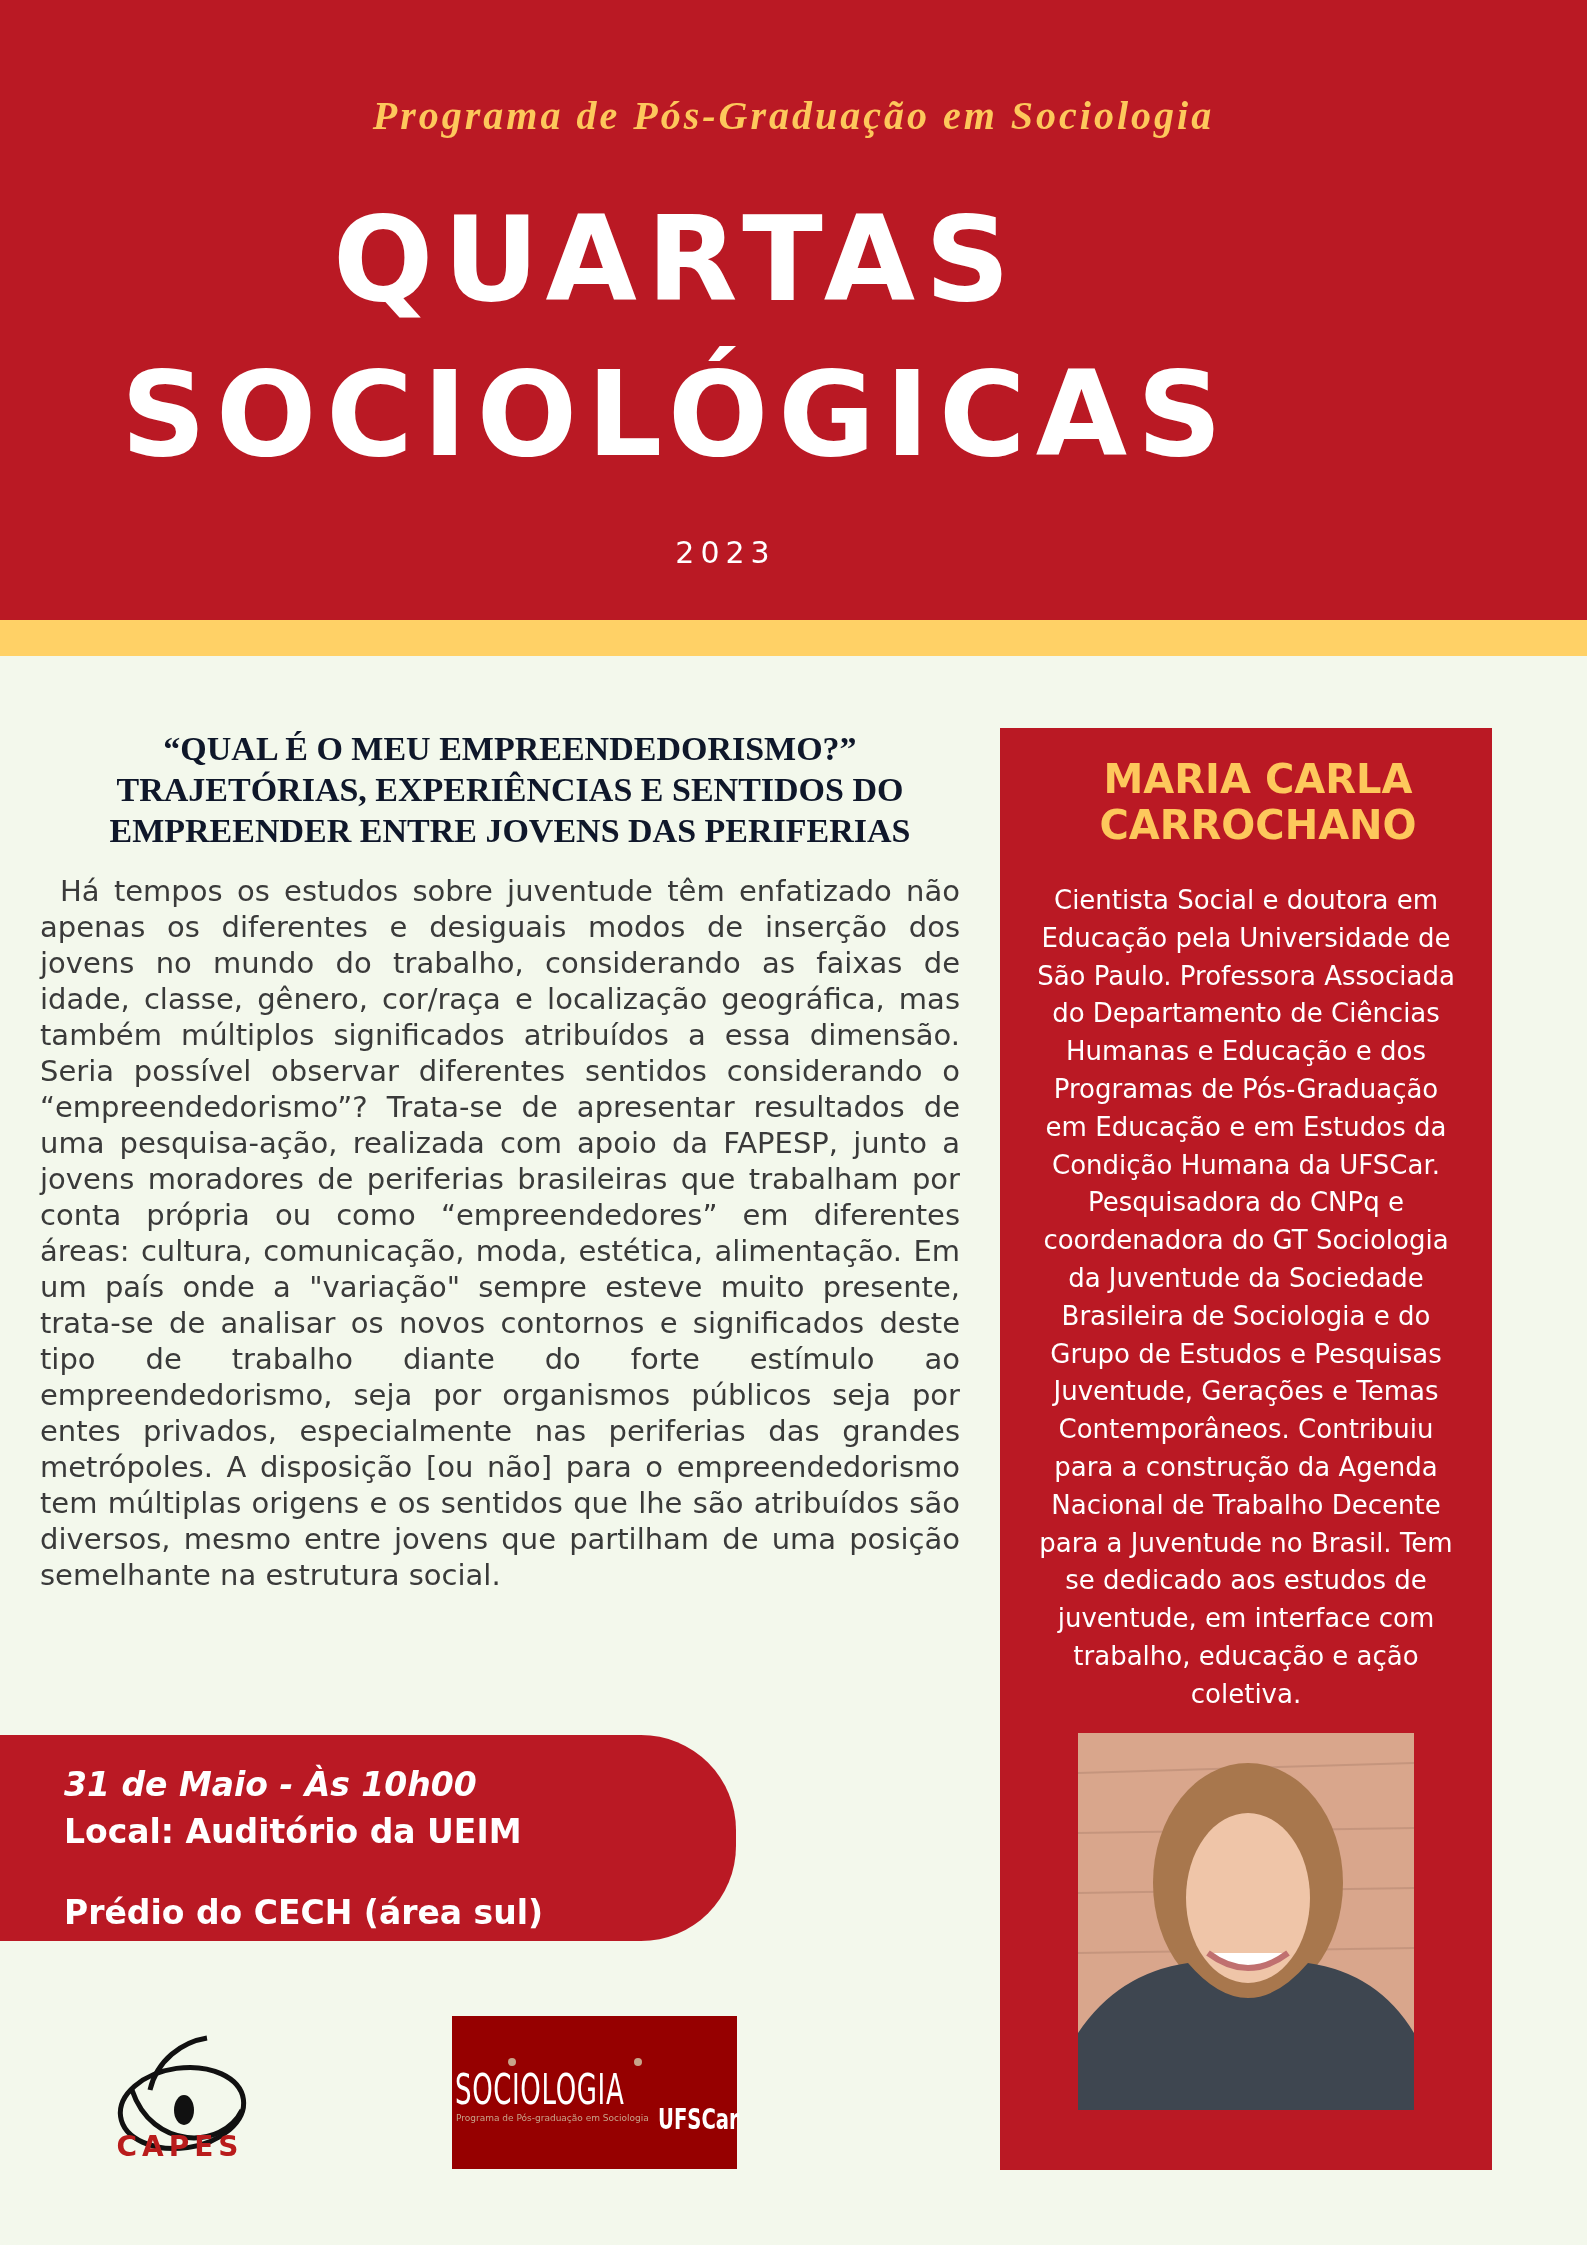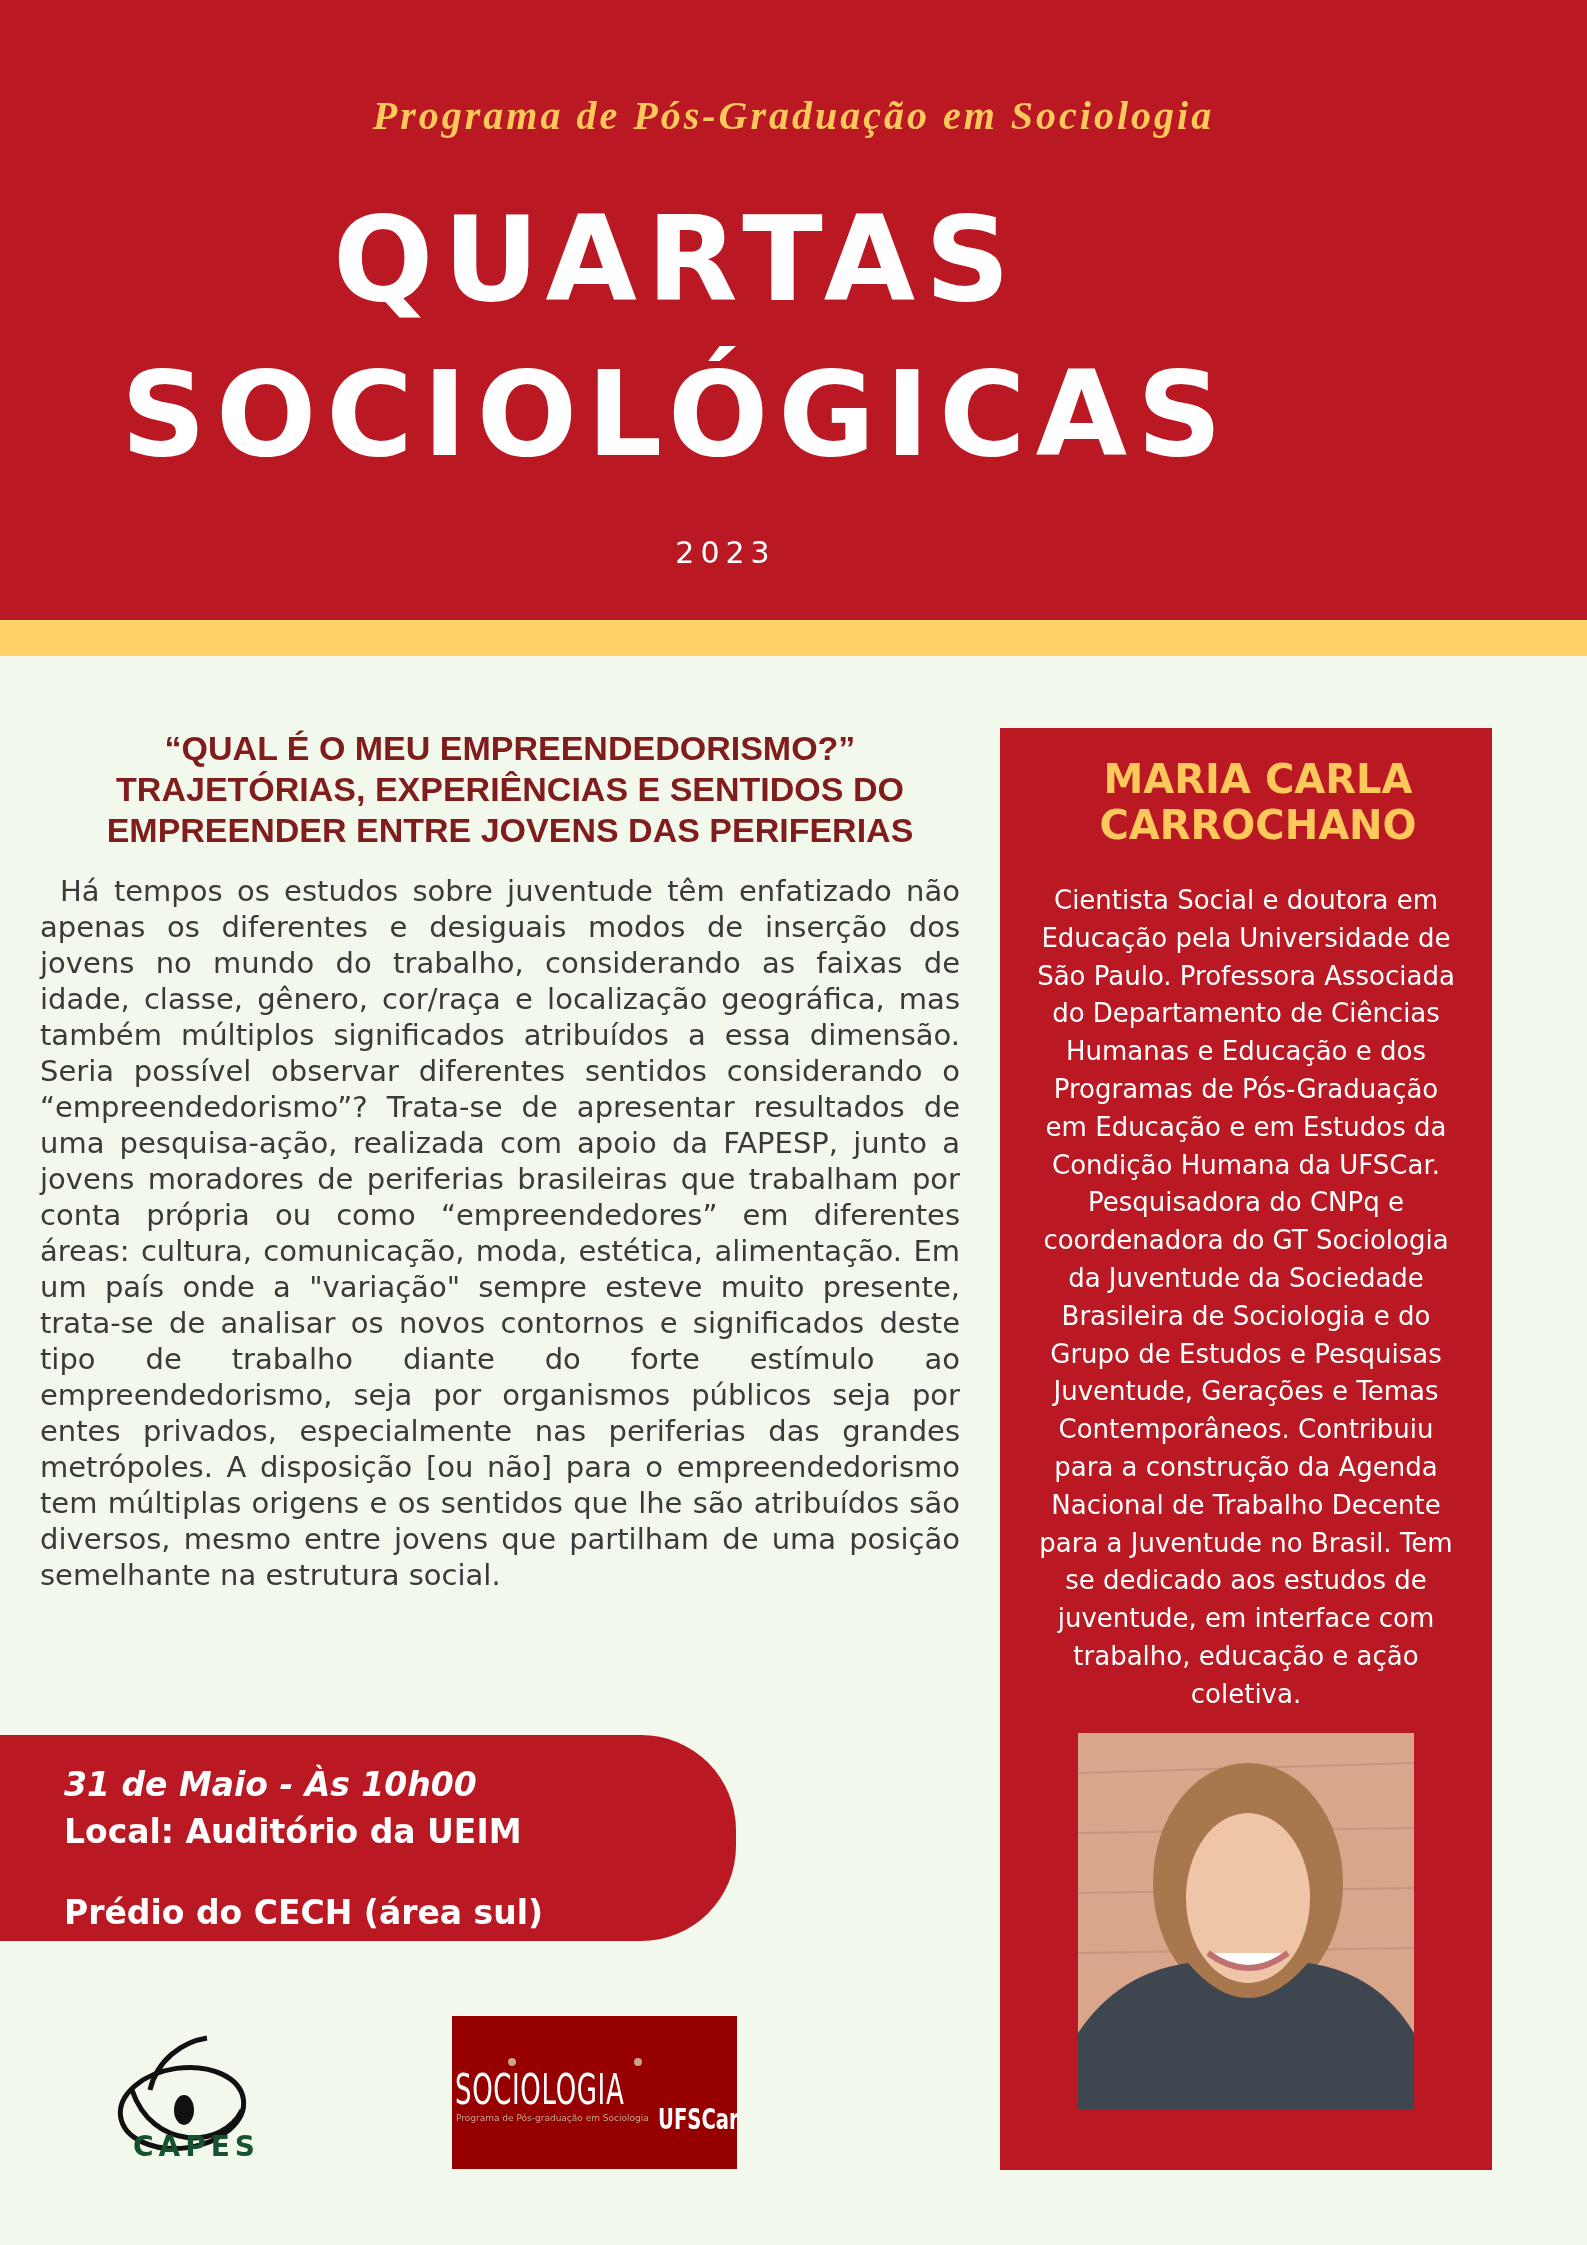--- a/index.html
+++ b/index.html
@@ -5,31 +5,31 @@
   html, body { margin: 0; padding: 0; }
   body { width: 1587px; height: 2245px; background: #f3f8ec; position: relative; overflow: hidden; font-family: "Liberation Sans", sans-serif; }
   .header { position: absolute; left: 0; top: 0; width: 1587px; height: 620px; background: #ba1924; }
   .stripe { position: absolute; left: 0; top: 620px; width: 1587px; height: 36px; background: #ffd166; }
   .subtitle { position: absolute; left: 0; top: 92px; width: 1587px; text-align: center; color: #fdc85c; font-family: "Liberation Serif", serif; font-style: italic; font-weight: bold; font-size: 40px; letter-spacing: 3px; }
   .title { position: absolute; left: 0; width: 1353px; text-align: center; color: #ffffff; font-family: "DejaVu Sans", sans-serif; font-weight: bold; font-size: 118px; letter-spacing: 10px; line-height: 1; }
   .t1 { top: 200px; }
   .t2 { top: 355px; }
   .year { position: absolute; left: 0; top: 535px; width: 1451px; text-align: center; color: #fff; font-family: "DejaVu Sans", sans-serif; font-size: 30px; letter-spacing: 6px; }
 
-  .talk-title { position: absolute; left: 60px; top: 728px; width: 900px; text-align: center; color: #7f1d1d; font-family: Liberation Sans, sans-serif; font-weight: bold; font-size: 34px; line-height: 41px; }
+  .talk-title { position: absolute; left: 60px; top: 728px; width: 900px; text-align: center; color: #0f172a; font-family: Liberation Serif, serif; font-weight: bold; font-size: 34px; line-height: 41px; }
   .abstract { position: absolute; left: 40px; top: 873px; width: 920px; color: #3a3a3a; font-family: "DejaVu Sans", sans-serif; font-size: 29px; line-height: 36px; text-align: justify; text-indent: 20px; }
 
   .event-box { position: absolute; left: 0; top: 1735px; width: 736px; height: 206px; background: #ba1924; border-radius: 0 95px 95px 0; }
   .event-line { position: absolute; left: 64px; color: #fff; font-family: "DejaVu Sans", sans-serif; font-weight: bold; font-size: 33px; }
   .ev1 { top: 1765px; font-style: italic; }
   .ev2 { top: 1812px; }
   .ev3 { top: 1860px; margin-top: 33px; }
 
   .capes { position: absolute; left: 112px; top: 2030px; width: 140px; height: 145px; }
-  .capes-label { position: absolute; left: 100px; top: 2130px; width: 160px; text-align: right; font-family: "DejaVu Sans", sans-serif; font-weight: bold; font-size: 28px; letter-spacing: 5px; color: #14532d; }
+  .capes-label { position: absolute; left: 100px; top: 2130px; width: 160px; text-align: center; font-family: "DejaVu Sans", sans-serif; font-weight: bold; font-size: 28px; letter-spacing: 5px; color: #b91c1c; }
   .socio-logo { position: absolute; left: 452px; top: 2016px; width: 285px; height: 153px; background: #960000; }
   .socio-word { position: absolute; left: 455px; top: 2065px; color: #fff; font-family: "DejaVu Sans", sans-serif; font-size: 42px; letter-spacing: 1px; transform: scaleX(0.62); transform-origin: left top; }
   .socio-sub { position: absolute; left: 456px; top: 2113px; color: #c7a48a; font-family: "DejaVu Sans", sans-serif; font-size: 9px; }
   .ufscar { position: absolute; left: 658px; top: 2103px; color: #fff; font-family: "DejaVu Sans", sans-serif; font-weight: bold; font-size: 28px; transform: scaleX(0.7); transform-origin: left top; }
   .dot { position: absolute; width: 8px; height: 8px; border-radius: 50%; background: #c7a48a; }
 
   .bio-card { position: absolute; left: 1000px; top: 728px; width: 492px; height: 1442px; background: #ba1924; }
   .speaker { position: absolute; left: 1000px; top: 756px; width: 492px; text-align: center; color: #fdc85c; font-family: "DejaVu Sans", sans-serif; font-weight: bold; font-size: 40px; line-height: 46px; padding-left: 12px; }
   .bio { position: absolute; left: 1030px; top: 882px; width: 432px; text-align: center; color: #fff; font-family: "DejaVu Sans", sans-serif; font-size: 26px; line-height: 37.8px; }
   .photo { position: absolute; left: 1078px; top: 1733px; width: 336px; height: 377px; overflow: hidden; background: #d8a58a; }

